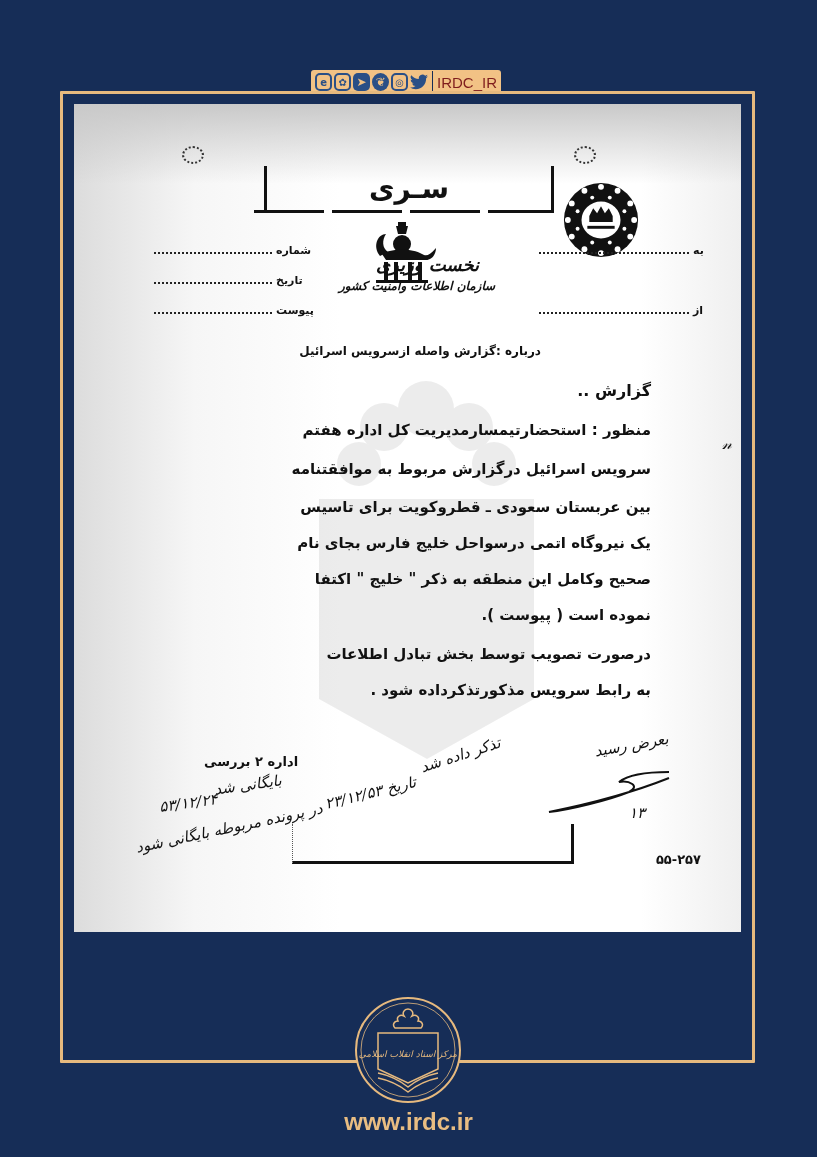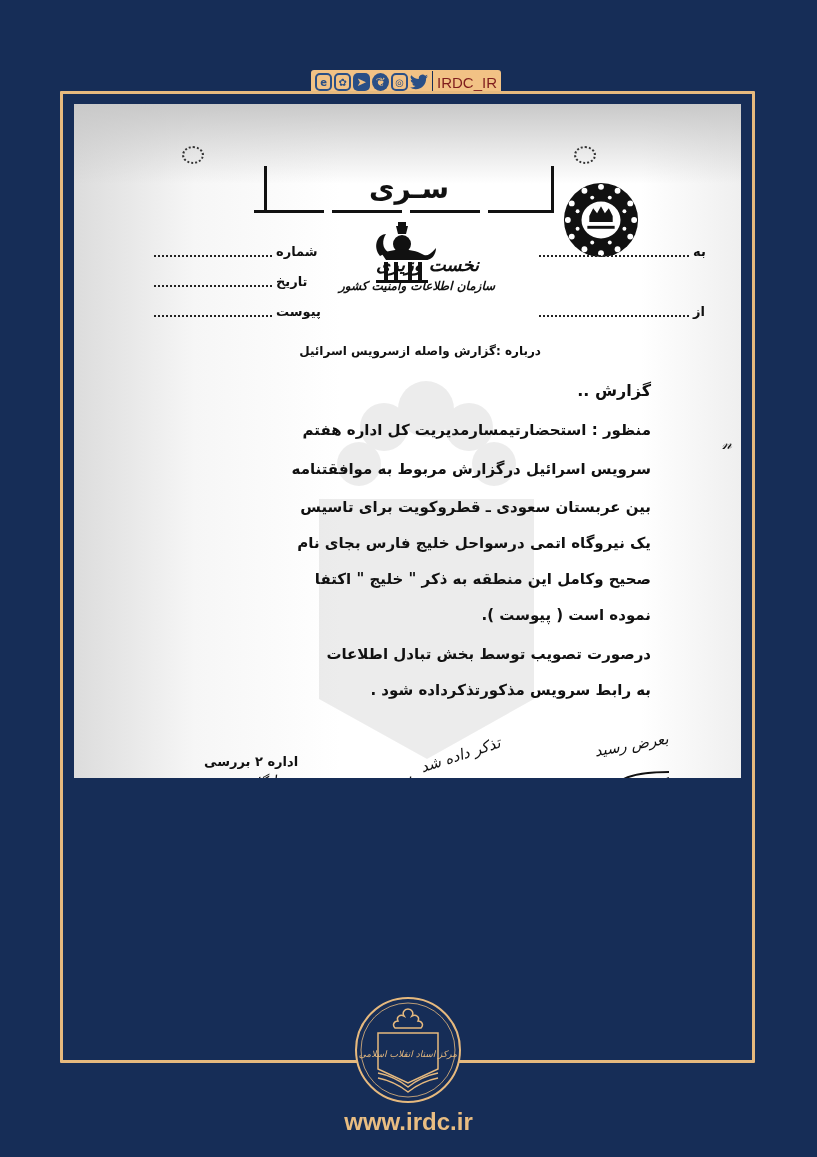--- a/index.html
+++ b/index.html
@@ -48,21 +48,21 @@
     width: 1px; height: 22px; background: #162d57; margin: 0 2px;
   }
   .social-handle {
     font-family: "Liberation Sans", sans-serif;
     font-size: 15px; color: #7f1d1d;
     letter-spacing: 0px;
   }
   .paper {
     position: absolute;
     left: 74px; top: 104px;
-    width: 667px; height: 674px;
+    width: 667px; height: 828px;
     background: linear-gradient(90deg, #dcdcdc 0%, #f6f6f6 18%, #ffffff 40%, #ffffff 85%, #efefef 100%);
     overflow: hidden;
     padding-left: 40px;
   }
   .paper::before {
     content: ""; position: absolute; left: 0; right: 0; top: 0; height: 80px;
     background: linear-gradient(180deg, #c9c9c9 0%, rgba(255,255,255,0) 100%);
   }
   .watermark {
     position: absolute;
@@ -77,22 +77,22 @@
     width: 290px; height: 44px;
     border-left: 3px solid #111; border-right: 3px solid #111;
     display: flex; align-items: center; justify-content: center;
     font-size: 28px; font-weight: bold; color: #111; letter-spacing: 10px;
   }
   .classification-underline {
     left: 180px; top: 106px; width: 300px; height: 3px;
     background: repeating-linear-gradient(90deg, #111 0 70px, transparent 70px 78px);
   }
   .header-field {
-    font-size: 13px; font-weight: bold; color: #111;
-    display: flex; align-items: center; gap: 4px;
+    font-size: 11px; font-weight: bold; color: #111;
+    display: flex; align-items: flex-start; gap: 4px;
   }
   .dots {
     display: inline-block; border-bottom: 2px dotted #222; height: 10px;
   }
   .emblem {
     left: 288px; top: 118px; width: 80px; height: 80px;
   }
   .seal { left: 488px; top: 77px; width: 78px; height: 78px; }
   .subject {
     right: 200px; top: 240px;

